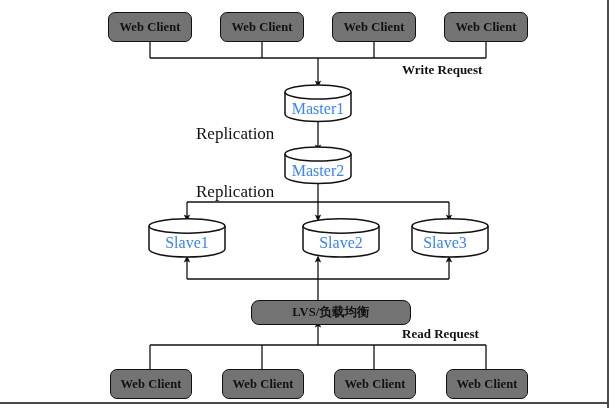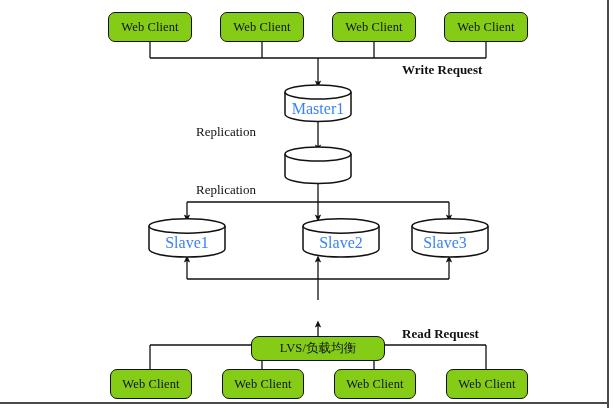--- a/index.html
+++ b/index.html
@@ -38,28 +38,29 @@
     left: 0;
     width: 616px;
     height: 412px;
   }
   
   .node-box {
     position: absolute;
     box-sizing: border-box;
     border: 1.6px solid #111111;
     border-radius: 7px;
-    background: #84cc16;
+    background: #737373;
     display: flex;
     align-items: center;
     justify-content: center;
     color: #111111;
     font-size: 12.5px;
     letter-spacing: 0.1px;
     white-space: nowrap;
+    font-weight: bold;
   }
   .node-box.lb {
     font-size: 12.5px;
     border-radius: 8px;
   }
   
   .cyl {
     position: absolute;
   }
   .cyl svg {
@@ -80,21 +81,21 @@
   
   .edge-label {
     position: absolute;
     color: #111111;
     font-size: 13px;
     white-space: nowrap;
     font-weight: 700;
   }
   .edge-label.plain {
     font-weight: 400;
-    font-size: 13px;
+    font-size: 17px;
   }
 </style>
 </head>
 <body>
 
 <div id="canvas">
 
   <svg id="diagram-svg" viewBox="0 0 616 412" xmlns="http://www.w3.org/2000/svg">
     <defs>
       <marker id="arrow" markerWidth="9" markerHeight="9" refX="4.2" refY="4" orient="auto" markerUnits="userSpaceOnUse">
@@ -160,20 +161,21 @@
     <div class="cyl-label" style="top:16px;">Master1</div>
   </div>
 
   <div class="edge-label plain" style="left:196px; top:124px;">Replication</div>
 
   <div class="cyl" style="left:284px; top:146px; width:68px; height:38px;">
     <svg width="68" height="38" viewBox="0 0 68 38" xmlns="http://www.w3.org/2000/svg">
       <path d="M1,8 L1,30 A33,7.5 0 0 0 67,30 L67,8" fill="#ffffff" stroke="#111111" stroke-width="1.5"></path>
       <ellipse cx="34" cy="8" rx="33" ry="7" fill="#ffffff" stroke="#111111" stroke-width="1.5"></ellipse>
     </svg>
+    <div class="cyl-label" style="top:16px;">Master2</div>
   </div>
 
   <div class="edge-label plain" style="left:196px; top:182px;">Replication</div>
 
   <div class="cyl" style="left:148px; top:218px; width:78px; height:40px;">
     <svg width="78" height="40" viewBox="0 0 78 40" xmlns="http://www.w3.org/2000/svg">
       <path d="M1,8 L1,31 A38,8 0 0 0 77,31 L77,8" fill="#ffffff" stroke="#111111" stroke-width="1.5"></path>
       <ellipse cx="39" cy="8" rx="38" ry="7.2" fill="#ffffff" stroke="#111111" stroke-width="1.5"></ellipse>
     </svg>
     <div class="cyl-label" style="top:16px;">Slave1</div>
@@ -188,21 +190,21 @@
   </div>
 
   <div class="cyl" style="left:411px; top:218px; width:68px; height:40px;">
     <svg width="78" height="40" viewBox="0 0 78 40" xmlns="http://www.w3.org/2000/svg">
       <path d="M1,8 L1,31 A38,8 0 0 0 77,31 L77,8" fill="#ffffff" stroke="#111111" stroke-width="1.5"></path>
       <ellipse cx="39" cy="8" rx="38" ry="7.2" fill="#ffffff" stroke="#111111" stroke-width="1.5"></ellipse>
     </svg>
     <div class="cyl-label" style="top:16px;">Slave3</div>
   </div>
 
-  <div class="node-box lb" style="left:251px; top:300px; width:134px; height:25px;margin-top:36px;">
+  <div class="node-box lb" style="left:251px; top:300px; width:160px; height:25px;">
     <span>LVS/负载均衡</span>
   </div>
 
   <div class="edge-label" style="left:402px; top:326px;">Read Request</div>
 
   <div class="node-box" style="left:110px; top:369px; width:82px; height:30px;">
     <span>Web Client</span>
   </div>
   <div class="node-box" style="left:222px; top:369px; width:82px; height:30px;">
     <span>Web Client</span>

